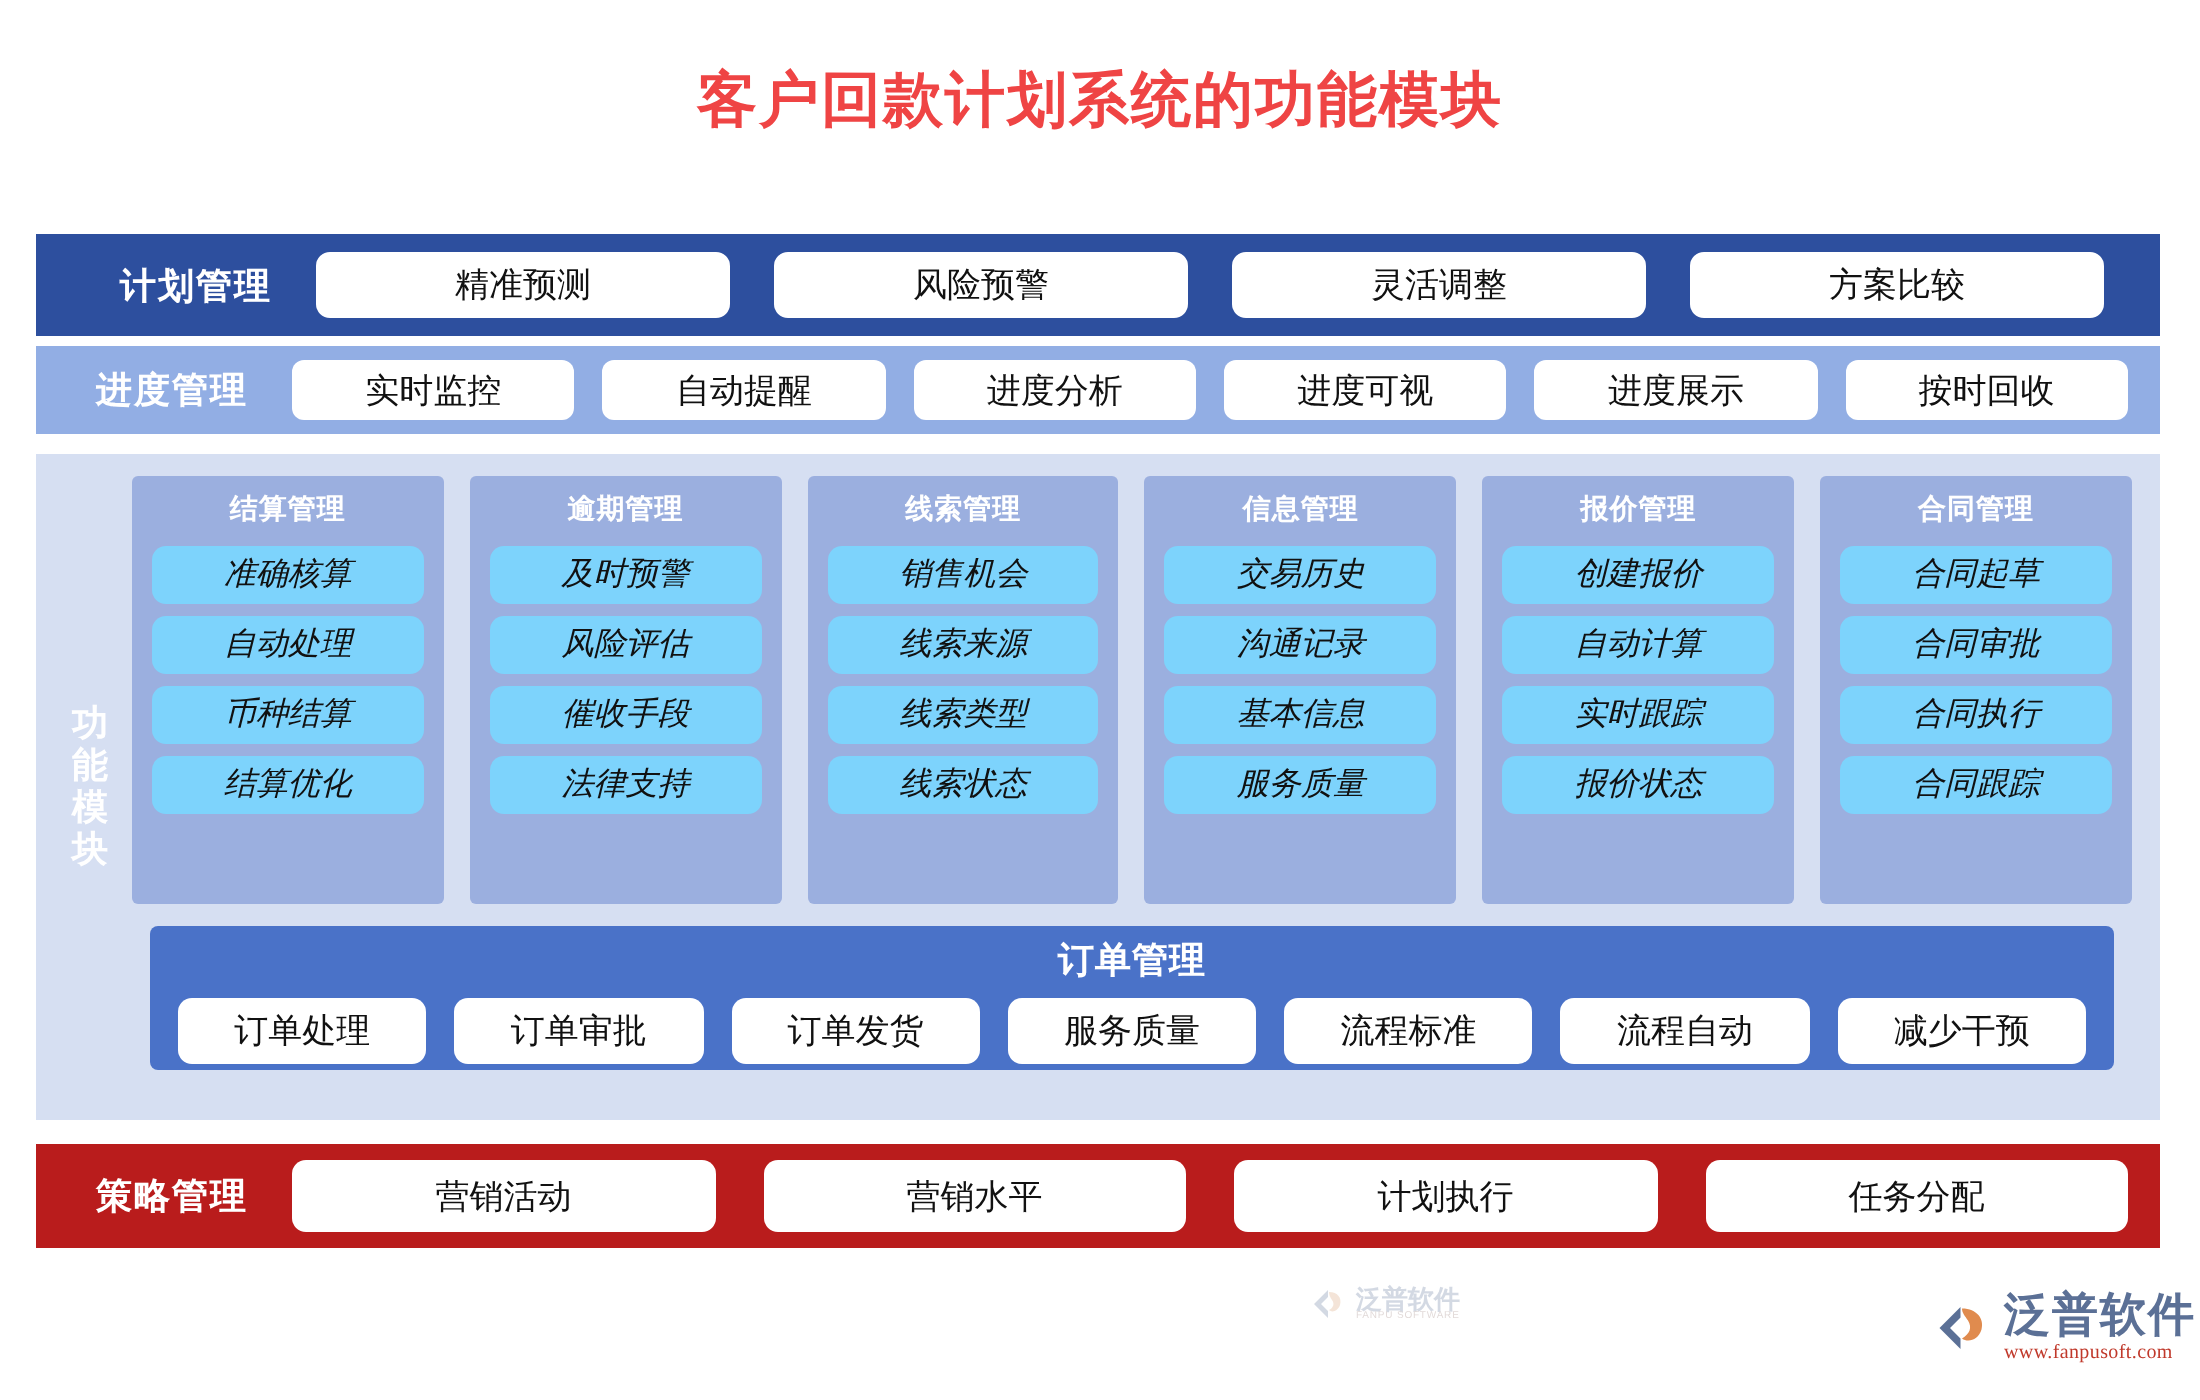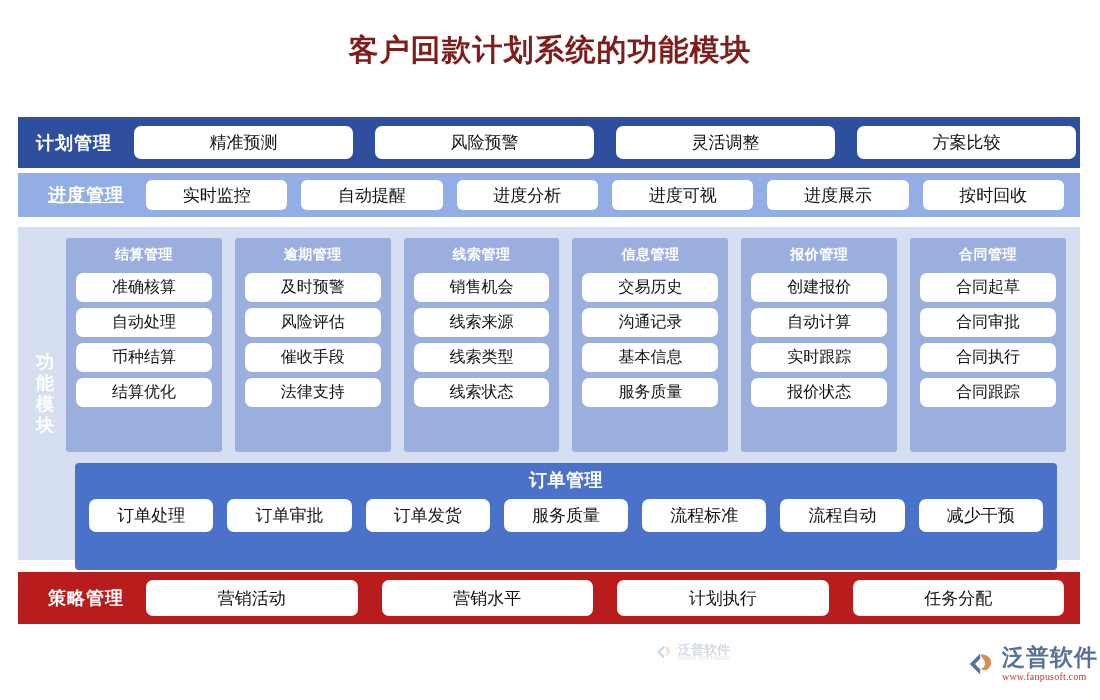--- a/index.html
+++ b/index.html
@@ -8,21 +8,21 @@
     background:#ffffff;
     font-family:"Liberation Sans","DejaVu Sans",sans-serif;
     overflow:hidden;position:relative;
   }
   .page{position:relative;width:1100px;height:700px;}
 
   
   .title{
     position:absolute;left:0;top:30px;width:1100px;
     text-align:center;
-    font-size:30px;font-weight:bold;color:#7f1d1d;
+    font-size:30px;font-weight:bold;color:#ef4444;
     letter-spacing:1px;
   }
 
   
   .band{
     position:absolute;left:18px;width:1062px;
     display:flex;align-items:center;
     box-sizing:border-box;
   }
   .band-label{
@@ -36,28 +36,28 @@
   }
   .pill{
     background:#ffffff;border-radius:7px;
     color:#111111;font-size:17px;
     display:flex;align-items:center;justify-content:center;
     box-sizing:border-box;
     white-space:nowrap;
   }
 
   
-  #row-plan{top:117px;height:51px;background:#2d4f9e;padding:0 4px;}
+  #row-plan{top:117px;height:51px;background:#2d4f9e;padding:0 28px;}
   #row-plan .band-label{width:104px;font-size:18px;}
   #row-plan .band-items{gap:22px;padding-left:8px;}
   #row-plan .pill{height:33px;flex:1 1 0;}
 
   
   #row-progress{top:173px;height:44px;background:#92aee4;padding:0 16px;}
-  #row-progress .band-label{width:104px;font-size:18px;text-decoration:underline;}
+  #row-progress .band-label{width:104px;font-size:18px;}
   #row-progress .band-items{gap:14px;padding-left:8px;}
   #row-progress .pill{height:30px;flex:1 1 0;border-radius:6px;}
 
   
   #panel-function{
     position:absolute;left:18px;top:227px;width:1062px;height:333px;
     background:#d6dff2;box-sizing:border-box;
   }
   .vertical-label{
     position:absolute;left:12px;top:50%;transform:translateY(-50%);
@@ -72,28 +72,28 @@
     flex:1 1 0;background:#9bafdf;border-radius:3px;
     display:flex;flex-direction:column;align-items:center;
     padding:8px 10px 10px 10px;box-sizing:border-box;
   }
   .col-title{
     color:#ffffff;font-weight:bold;font-size:14px;
     margin-bottom:9px;letter-spacing:0.5px;white-space:nowrap;
   }
   .col-items{display:flex;flex-direction:column;gap:6px;width:100%;}
   .chip{
-    background:#ffffff;border-radius:7px;height:29px;
+    background:#7dd3fc;border-radius:7px;height:29px;
     display:flex;align-items:center;justify-content:center;
-    color:#111111;font-size:16px;white-space:nowrap;
+    color:#111111;font-size:16px;white-space:nowrap;font-style:italic;
   }
 
   
   #order-block{
-    position:absolute;left:57px;top:236px;right:23px;height:107px;
+    position:absolute;left:57px;top:236px;right:23px;height:72px;
     background:#4a72c8;border-radius:4px;
     box-sizing:border-box;padding:5px 14px 10px 14px;
   }
   #order-title{
     color:#ffffff;font-weight:bold;font-size:18px;text-align:center;
     margin-bottom:7px;letter-spacing:0.5px;
   }
   #order-items{display:flex;gap:14px;justify-content:space-between;}
   #order-items .pill{height:33px;flex:1 1 0;border-radius:7px;font-size:17px;}
 

